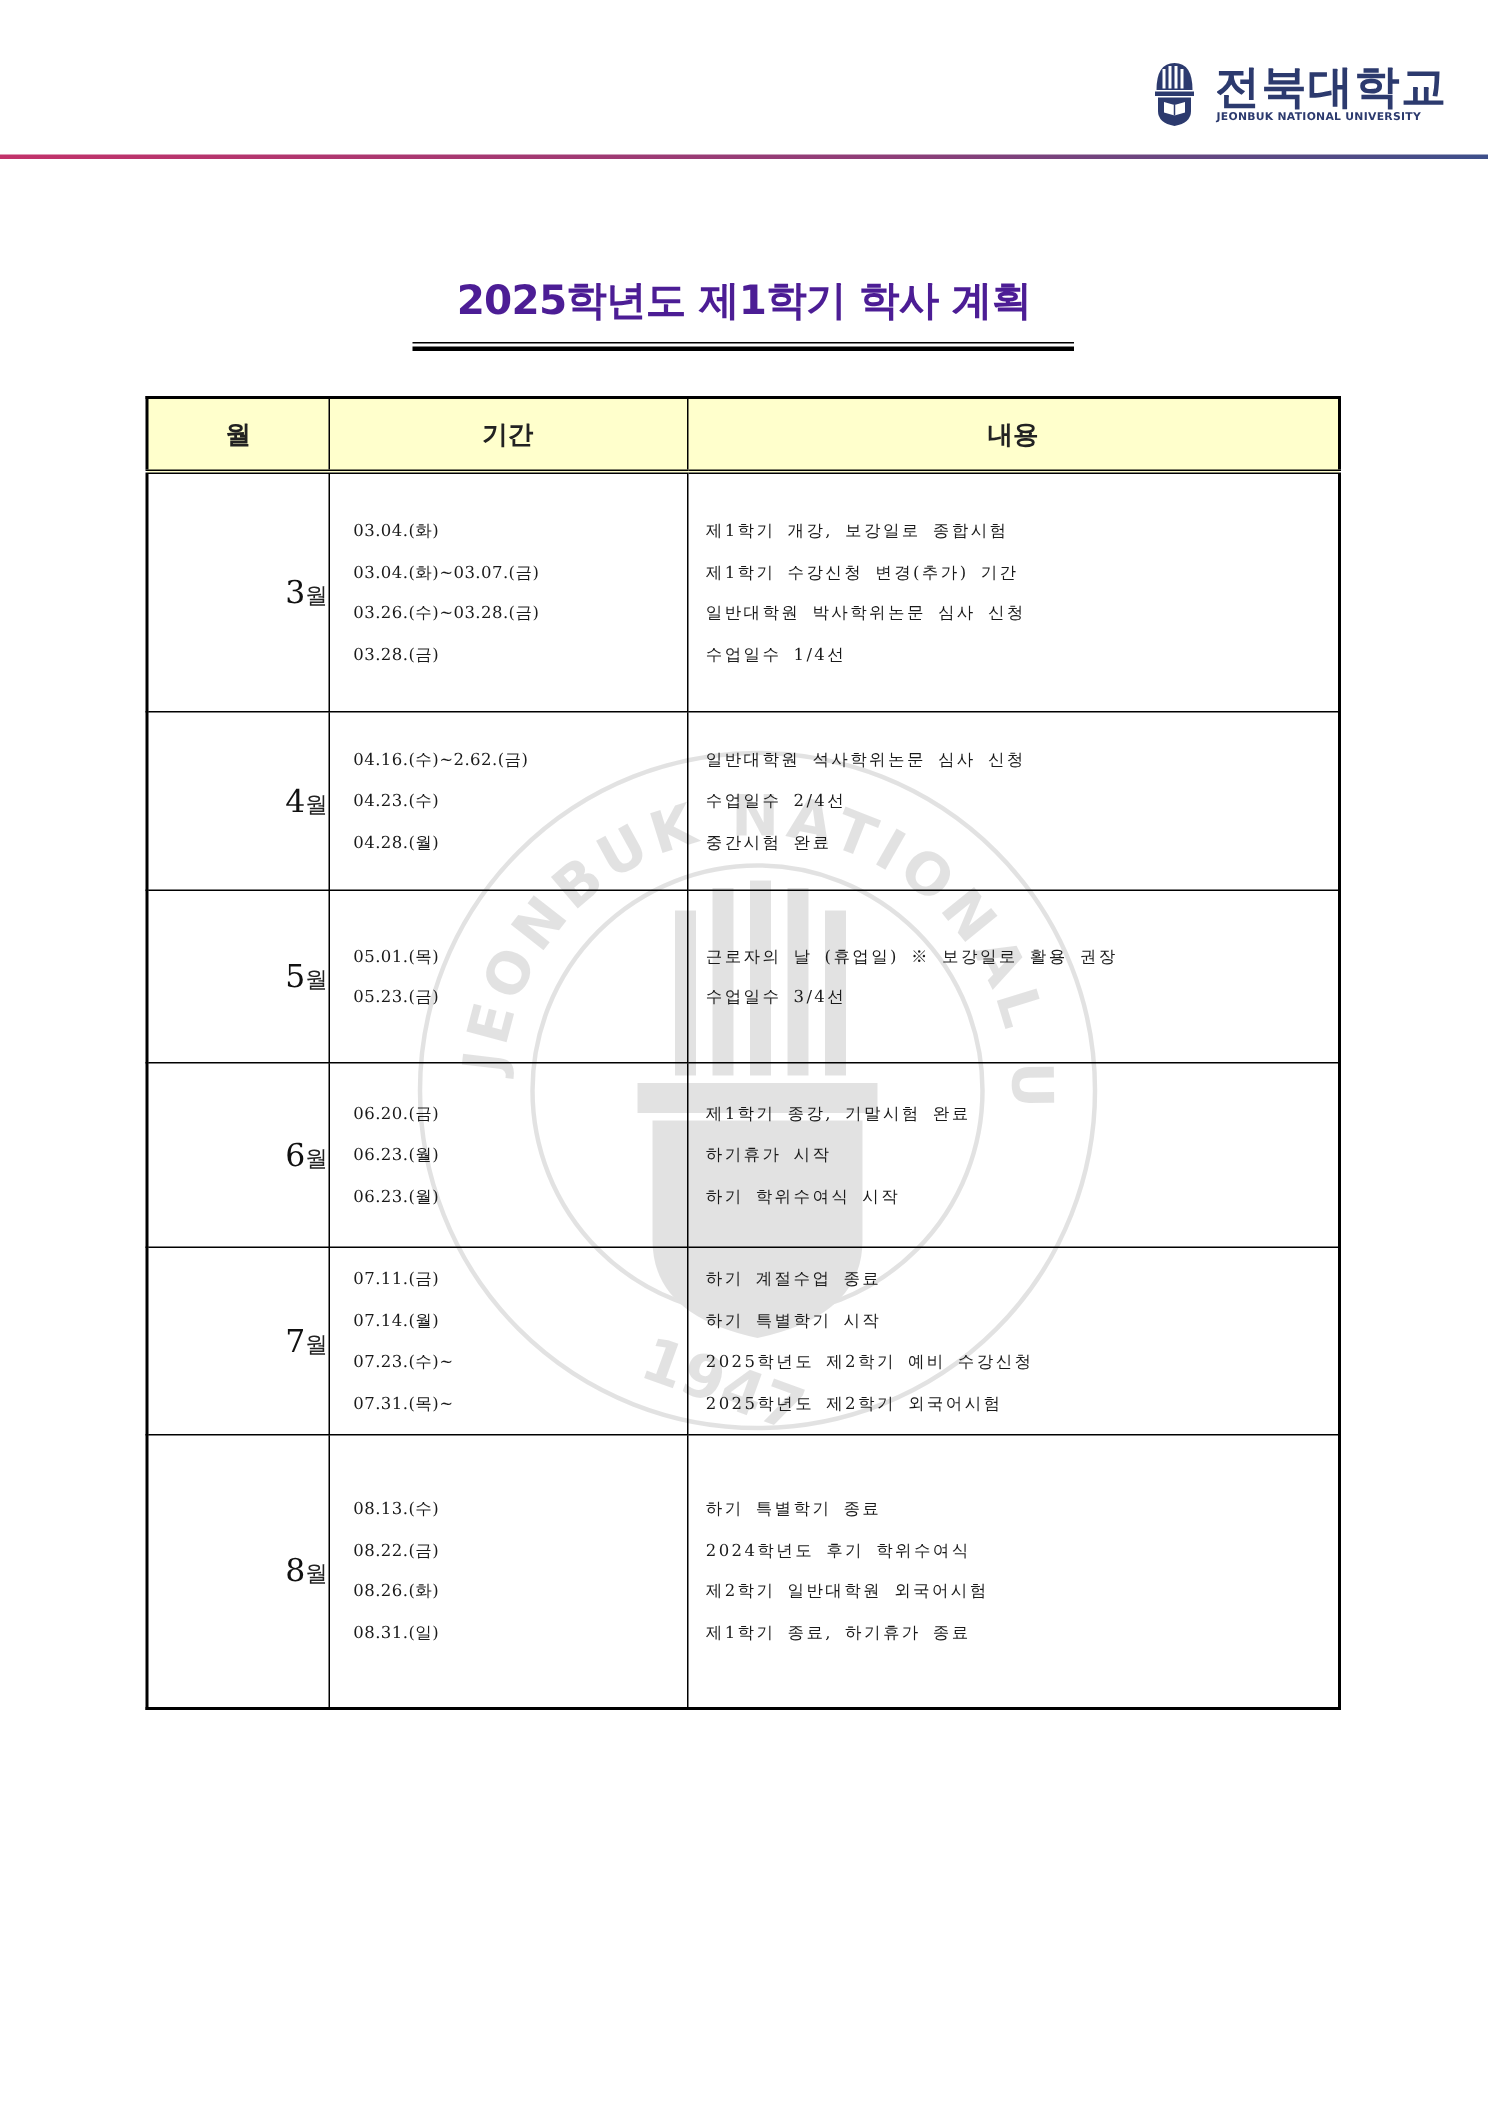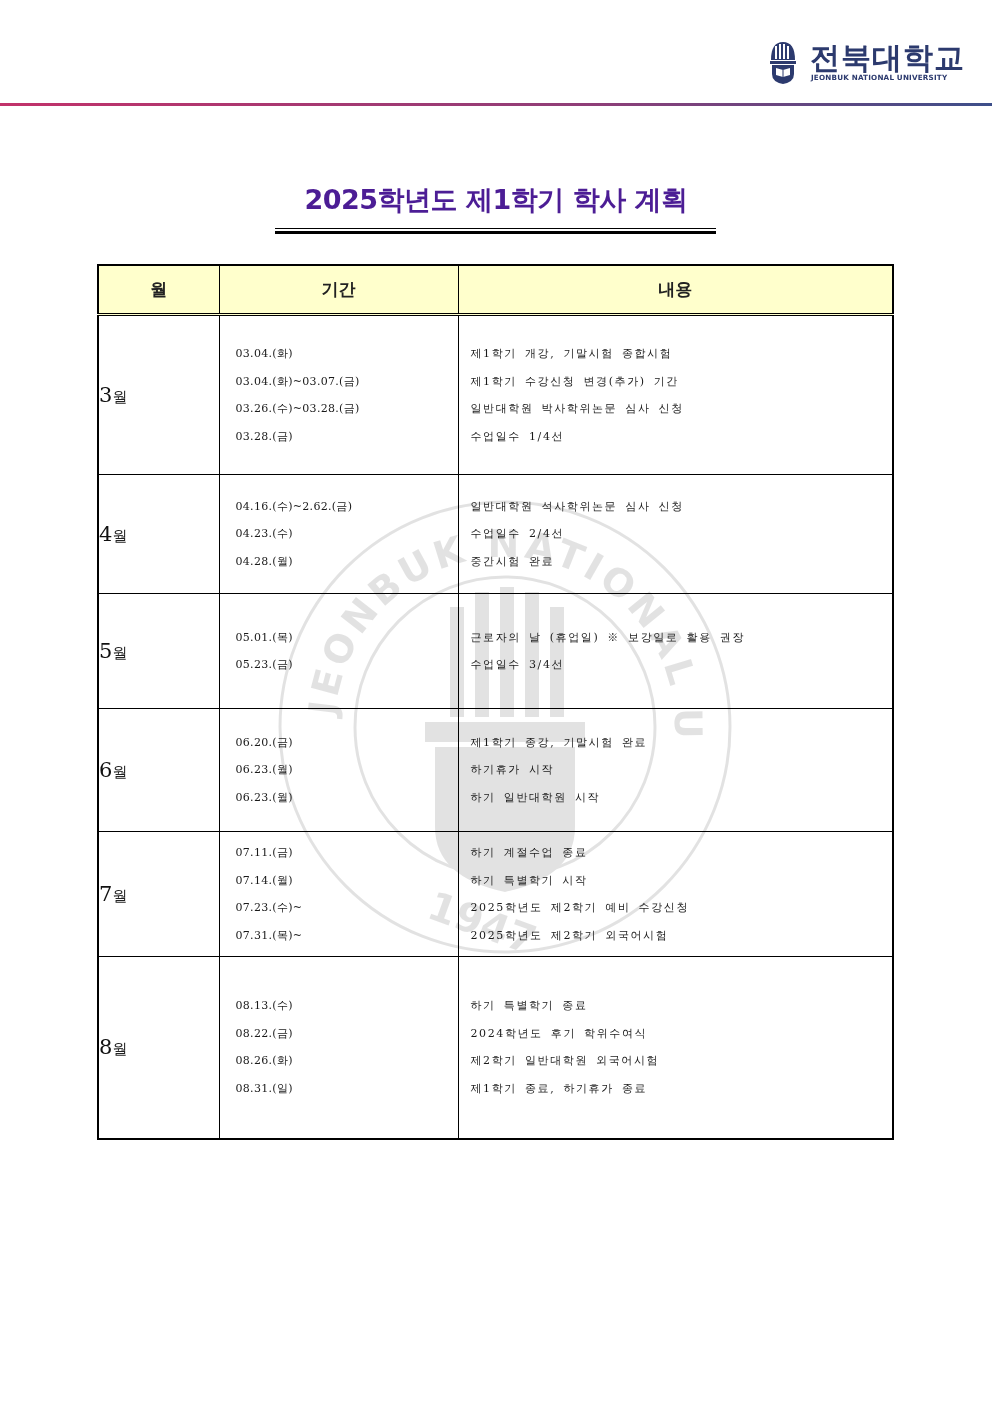--- a/index.html
+++ b/index.html
@@ -70,21 +70,21 @@
   }
   .schedule thead th {
     background: #ffffcc; height: 47px;
     font-family: "DejaVu Sans", sans-serif; font-size: 17px; font-weight: bold; color: #222;
     border-bottom: 3px double #000;
     text-align: center;
   }
   .col-month { width: 121px; }
   .col-period { width: 239px; }
   .col-content { width: auto; }
-  .month-cell { text-align: left; }
+  .month-cell { text-align: right; }
   .month-num { font-size: 21px; font-family: "DejaVu Serif", serif; color: #111; }
   .month-suffix { font-size: 15px; font-family: "DejaVu Sans", sans-serif; color: #222; }
   .period-cell { padding-left: 16px !important; }
   .content-cell { padding-left: 12px !important; }
   .line {
     font-size: 11px; line-height: 27.5px; white-space: nowrap; color: #1a1a1a;
     font-family: "DejaVu Serif", "Liberation Serif", serif; letter-spacing: 0.3px;
   }
   .content-cell .line { letter-spacing: 1.6px; word-spacing: 3px; }
 </style>
@@ -158,21 +158,21 @@
       <td class="month-cell">
         <span class="month-num">3</span><span class="month-suffix">월</span>
       </td>
       <td class="period-cell">
         <div class="line">03.04.(화)</div>
         <div class="line">03.04.(화)~03.07.(금)</div>
         <div class="line">03.26.(수)~03.28.(금)</div>
         <div class="line">03.28.(금)</div>
       </td>
       <td class="content-cell">
-        <div class="line">제1학기 개강, 기말시험 종합시험</div>
+        <div class="line">제1학기 개강, 보강일로 종합시험</div>
         <div class="line">제1학기 수강신청 변경(추가) 기간</div>
         <div class="line">일반대학원 박사학위논문 심사 신청</div>
         <div class="line">수업일수 1/4선</div>
       </td>
     </tr>
 
     <tr style="height:119px">
       <td class="month-cell">
         <span class="month-num">4</span><span class="month-suffix">월</span>
       </td>
@@ -207,21 +207,21 @@
         <span class="month-num">6</span><span class="month-suffix">월</span>
       </td>
       <td class="period-cell">
         <div class="line">06.20.(금)</div>
         <div class="line">06.23.(월)</div>
         <div class="line">06.23.(월)</div>
       </td>
       <td class="content-cell">
         <div class="line">제1학기 종강, 기말시험 완료</div>
         <div class="line">하기휴가 시작</div>
-        <div class="line">하기 일반대학원 시작</div>
+        <div class="line">하기 학위수여식 시작</div>
       </td>
     </tr>
 
     <tr style="height:125px">
       <td class="month-cell">
         <span class="month-num">7</span><span class="month-suffix">월</span>
       </td>
       <td class="period-cell">
         <div class="line">07.11.(금)</div>
         <div class="line">07.14.(월)</div>

